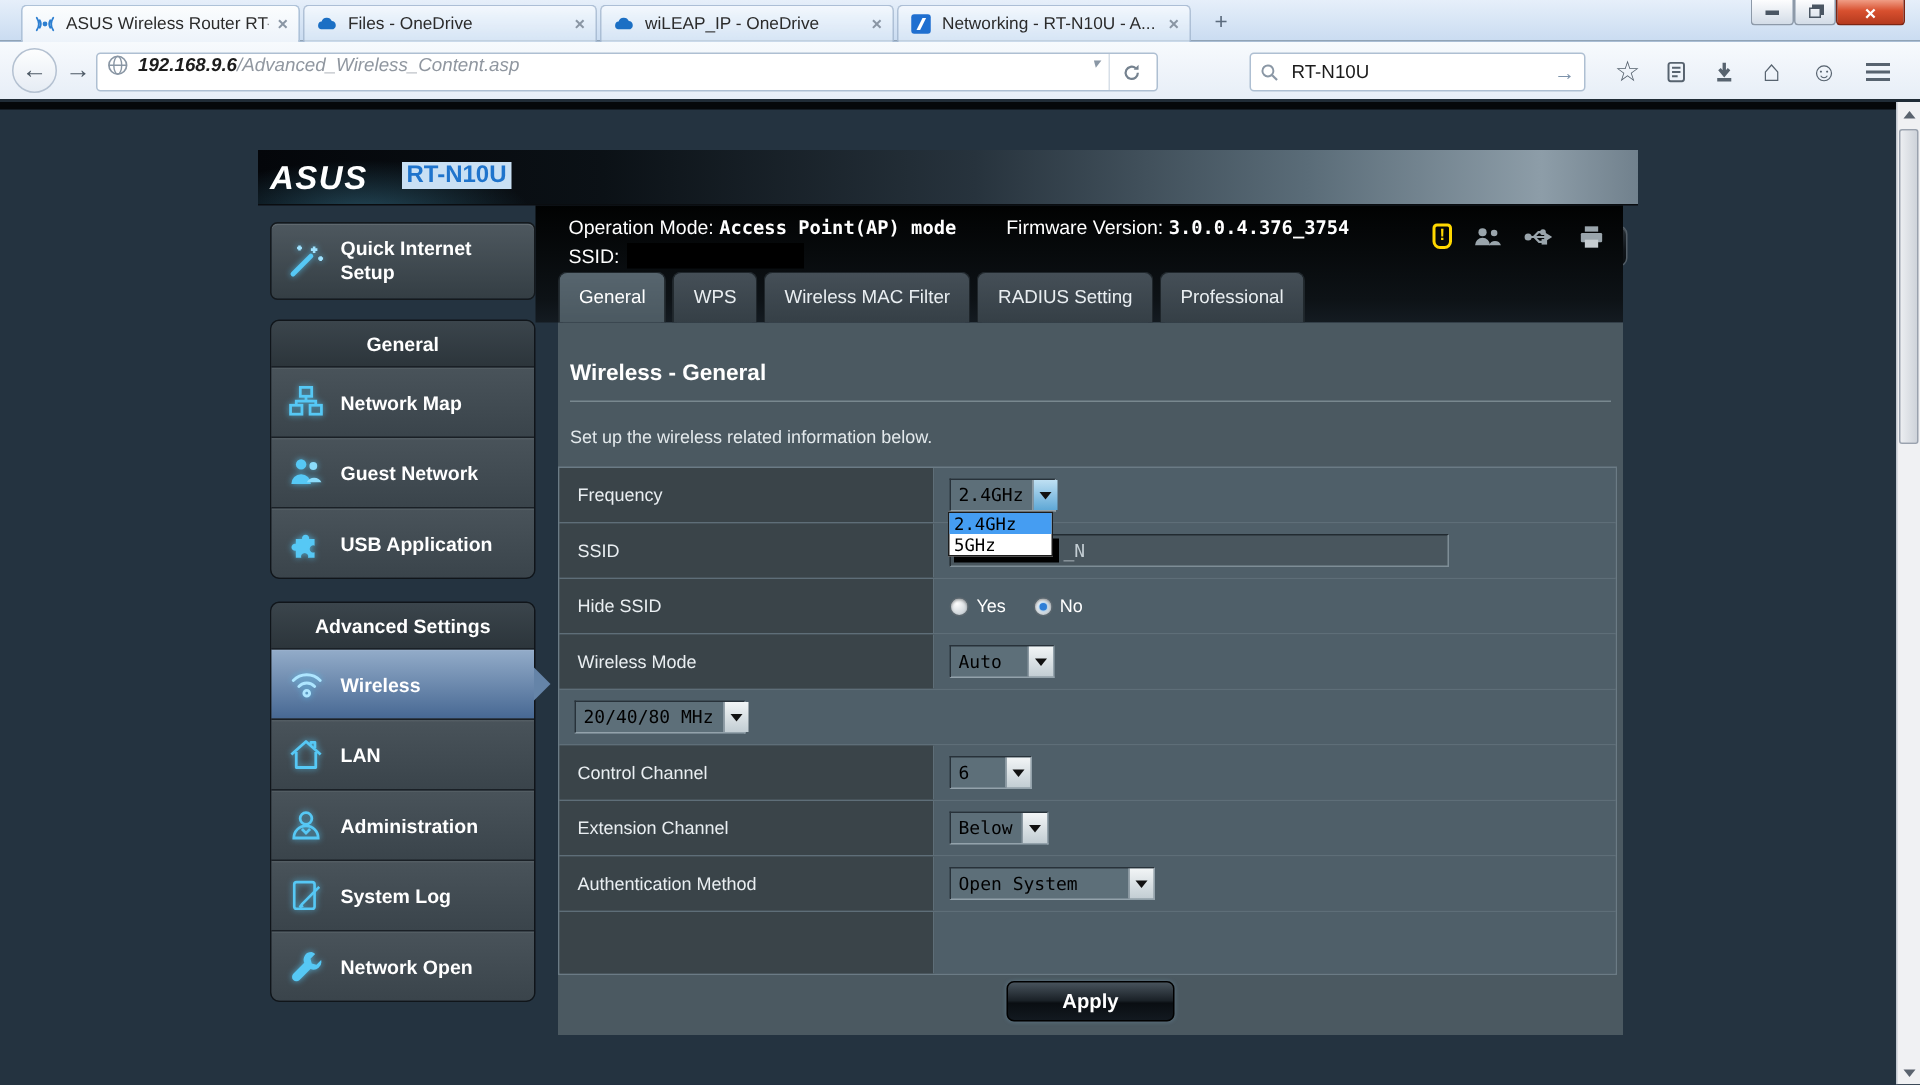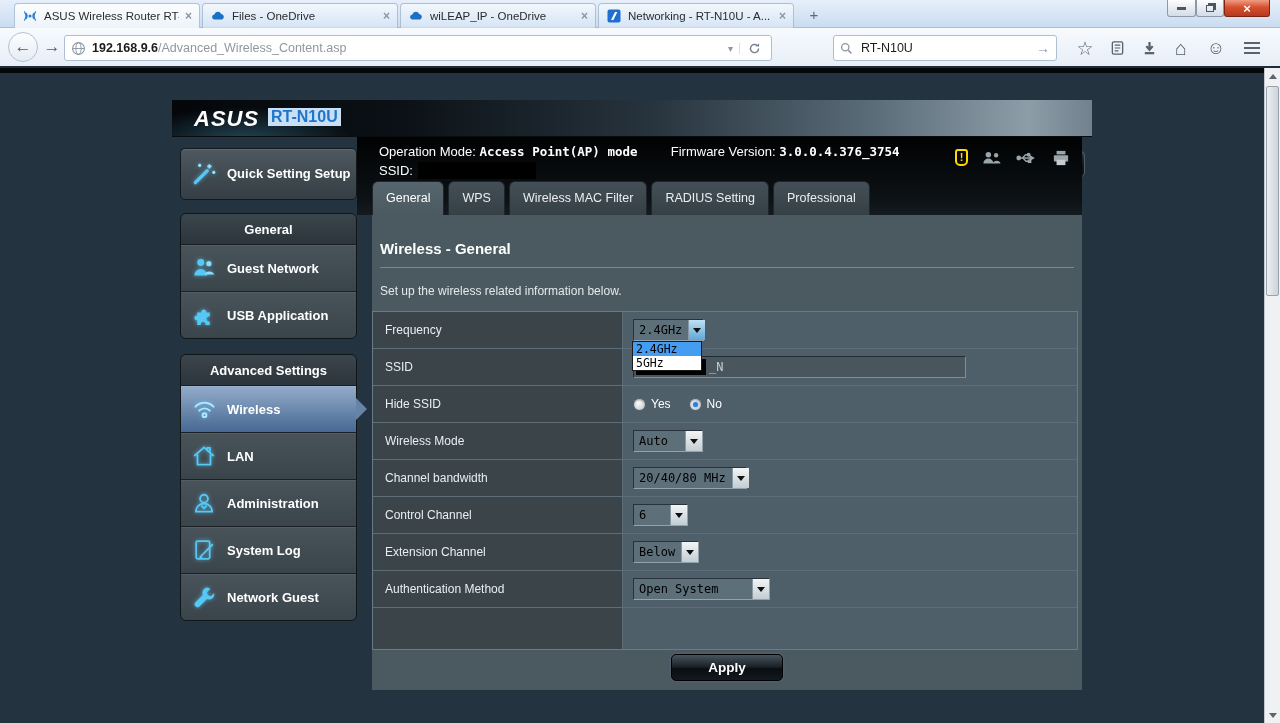--- a/index.html
+++ b/index.html
@@ -31,22 +31,22 @@
   .g-res{width:8px;height:7px;border:1px solid #4b5663;box-shadow:2px -2px 0 -0px #4b5663;}
 
   .toolbar{position:absolute;left:0;top:28px;width:1280px;height:40px;
     background:linear-gradient(#f7fafd,#e7eef7);border-bottom:2px solid #202c36;}
   .navbtn{position:absolute;color:#4e5a66;font-size:17px;font-weight:bold;}
   .backbtn{left:8px;top:4px;width:30px;height:30px;border-radius:50%;
     border:1px solid #b4c1d1;background:linear-gradient(#fdfefe,#e6ecf4);
     display:flex;align-items:center;justify-content:center;}
   .fwdbtn{left:42px;top:10px;width:20px;height:18px;display:flex;align-items:center;justify-content:center;}
   .urlbar{position:absolute;left:64px;top:7px;width:708px;height:26px;background:#fff;
-    border:1px solid #aebfd2;border-radius:3px;display:flex;align-items:center;
-    font-size:12.5px;padding:0 6px;}
+    border:1px solid #aebfd2;border-radius:3px;display:flex;
+    font-size:12.5px;padding:0 6px;font-style:italic;}
   .urlbar .host{color:#1c1c1c;font-weight:bold;}
   .urlbar .path{color:#9097a0;}
   .urlbar .spacer{flex:1;}
   .url-dd{color:#8a97a5;font-size:10px;padding:0 6px;border-right:1px solid #d7dfe8;}
   .url-reload{padding:0 4px 0 8px;display:flex;align-items:center;}
   .searchbox{position:absolute;left:833px;top:7px;width:224px;height:26px;background:#fff;
     border:1px solid #aebfd2;border-radius:3px;display:flex;align-items:center;padding:0 6px;gap:6px;}
   .searchbox input{border:none;outline:none;flex:1;font-size:12.5px;font-family:"Liberation Sans",sans-serif;
     color:#1c1c1c;background:transparent;min-width:0;}
   .search-go{color:#7d93ab;font-size:14px;}
@@ -60,21 +60,21 @@
   .page-topline{position:absolute;left:0;top:0;width:100%;height:5px;background:#05080a;}
 
   .router{position:absolute;left:172px;top:32px;width:920px;height:590px;}
 
   
   .banner{position:absolute;left:0;top:0;width:920px;height:37px;
     background:
       radial-gradient(160px 50px at 70px 42px, rgba(64,132,160,.5), transparent 70%),
       linear-gradient(to right,#04060a 0%,#0b1116 25%,#27333d 52%,#5a6c78 76%,#8d9da8 93%,#71818d 100%);
     border-bottom:1px solid #0a0d10;}
-  .asus-logo{position:absolute;left:22px;top:6px;color:#fff;font-weight:800;font-style:italic;
+  .asus-logo{position:absolute;left:8px;top:6px;color:#fff;font-weight:800;font-style:italic;
     font-size:22px;letter-spacing:1px;}
   .model{position:absolute;left:96px;top:8px;background:#c9e0f4;color:#1f74cc;
     font-weight:bold;font-size:16px;padding:0 3px;}
   .hbtn{position:absolute;top:4px;height:28px;border-radius:6px;border:1px solid #525d66;
     background:linear-gradient(#2b343b,#10151a 60%,#0a0e12);color:#fff;font-weight:bold;font-size:13px;
     display:flex;align-items:center;justify-content:center;box-shadow:inset 0 1px 0 rgba(255,255,255,.15);margin-top:46px;}
   .logout{left:220px;width:135px;}
   .reboot{left:366px;width:136px;}
   .langbtn{left:773px;width:140px;}
   .langbtn .tri{position:absolute;right:12px;top:11px;width:0;height:0;
@@ -297,25 +297,36 @@
       </div>
 
       <div class="sb">
         <div class="qis">
           <span class="iconbox">
             <svg class="cyan-icon" width="26" height="26" viewBox="0 0 24 24">
               <path d="M4 20 L15 9" stroke="#56c8f5" stroke-width="3" stroke-linecap="round"></path>
               <path d="M17 3v4M15 5h4M8 2.5v3M6.5 4h3M21 9v3M19.5 10.5h3" stroke="#9fe2ff" stroke-width="1.6"></path>
             </svg>
           </span>
-          <span class="txt">Quick Setting Setup</span>
+          <span class="txt">Quick Internet Setup</span>
         </div>
 
         <div class="sb-group g1">
           <div class="sb-head">General</div>
+          <div class="sb-item">
+            <span class="iconbox">
+              <svg class="cyan-icon" width="26" height="26" viewBox="0 0 24 24" fill="none" stroke="#56c8f5" stroke-width="1.7">
+                <rect x="8.5" y="3" width="7" height="5.5"></rect>
+                  <rect x="2.5" y="14" width="7" height="5.5"></rect>
+                  <rect x="14.5" y="14" width="7" height="5.5"></rect>
+                <path d="M12 8.5v3M6 14v-2.5h12V14"></path>
+              </svg>
+            </span>
+            <span class="lbl">Network Map</span>
+          </div>
           <div class="sb-item">
             <span class="iconbox">
               <svg class="cyan-icon" width="26" height="26" viewBox="0 0 24 24" fill="#56c8f5">
                 <circle cx="9" cy="7" r="3.2"></circle>
                   <path d="M3 19a6 6 0 0 1 12 0z"></path>
                 <circle cx="16.5" cy="8" r="2.4" fill="#8cdcfb"></circle>
                   <path d="M12.5 18a5 5 0 0 1 9 0z" fill="#8cdcfb"></path>
               </svg>
             </span>
             <span class="lbl">Guest Network</span>
@@ -368,21 +379,21 @@
               </svg>
             </span>
             <span class="lbl">System Log</span>
           </div>
           <div class="sb-item">
             <span class="iconbox">
               <svg class="cyan-icon" width="25" height="25" viewBox="0 0 24 24" fill="#56c8f5">
                 <path d="M15 2.5a5 5 0 0 0-4.6 7l-7 7a2.8 2.8 0 1 0 4 4l7-7a5 5 0 0 0 6.8-5.8l-3 3-3-.8-.8-3 3-3A5 5 0 0 0 15 2.5z"></path>
               </svg>
             </span>
-            <span class="lbl">Network Guest</span>
+            <span class="lbl">Network Open</span>
           </div>
         </div>
       </div>
 
       <div class="infobar">
         <div class="ib-line1">
           <span>Operation Mode:</span>
           <span class="ib-val">Access Point(AP) mode</span>
           <span class="ib-gap"></span>
           <span>Firmware Version:</span>
@@ -465,21 +476,20 @@
           <div class="frow">
             <div class="fcell-l">Wireless Mode</div>
             <div class="fcell-r">
               <div class="sel w-mode">
                 <span class="stxt">Auto</span>
                 <span class="sbtn"></span>
               </div>
             </div>
           </div>
           <div class="frow">
-            <div class="fcell-l">Channel bandwidth</div>
             <div class="fcell-r">
               <div class="sel w-bw">
                 <span class="stxt">20/40/80 MHz</span>
                 <span class="sbtn"></span>
               </div>
             </div>
           </div>
           <div class="frow">
             <div class="fcell-l">Control Channel</div>
             <div class="fcell-r">

